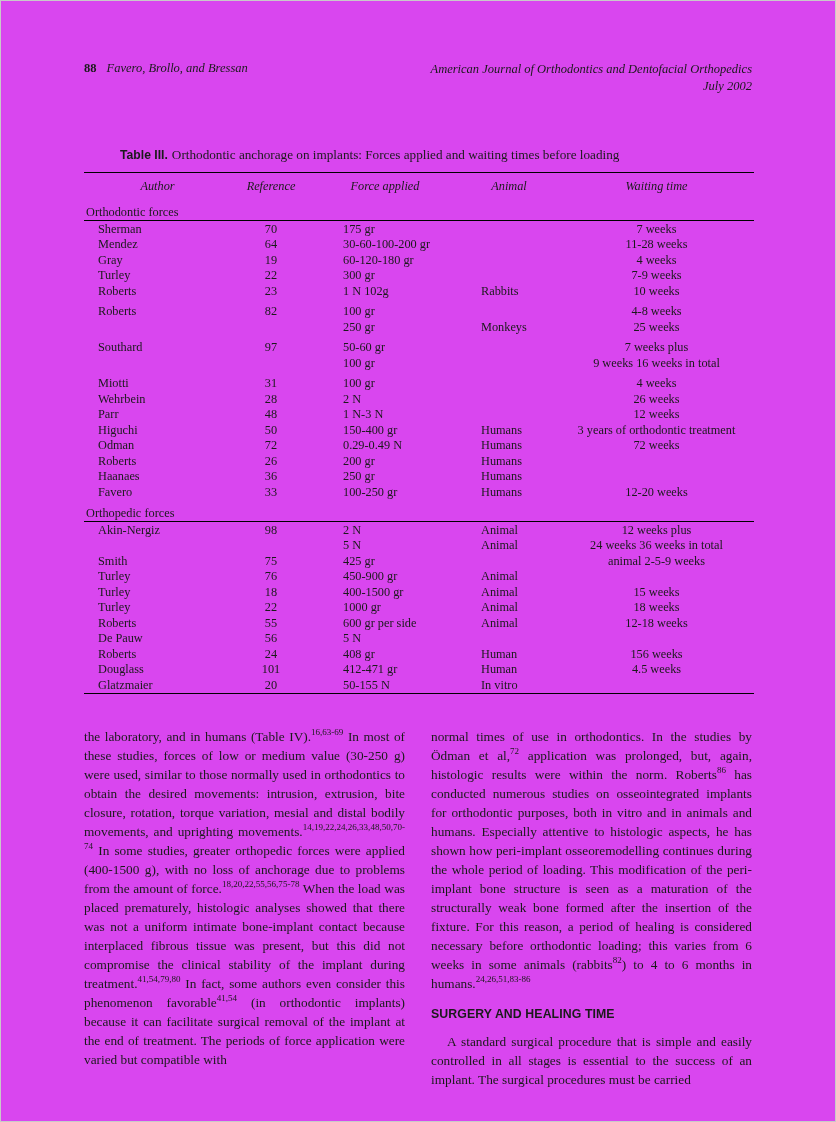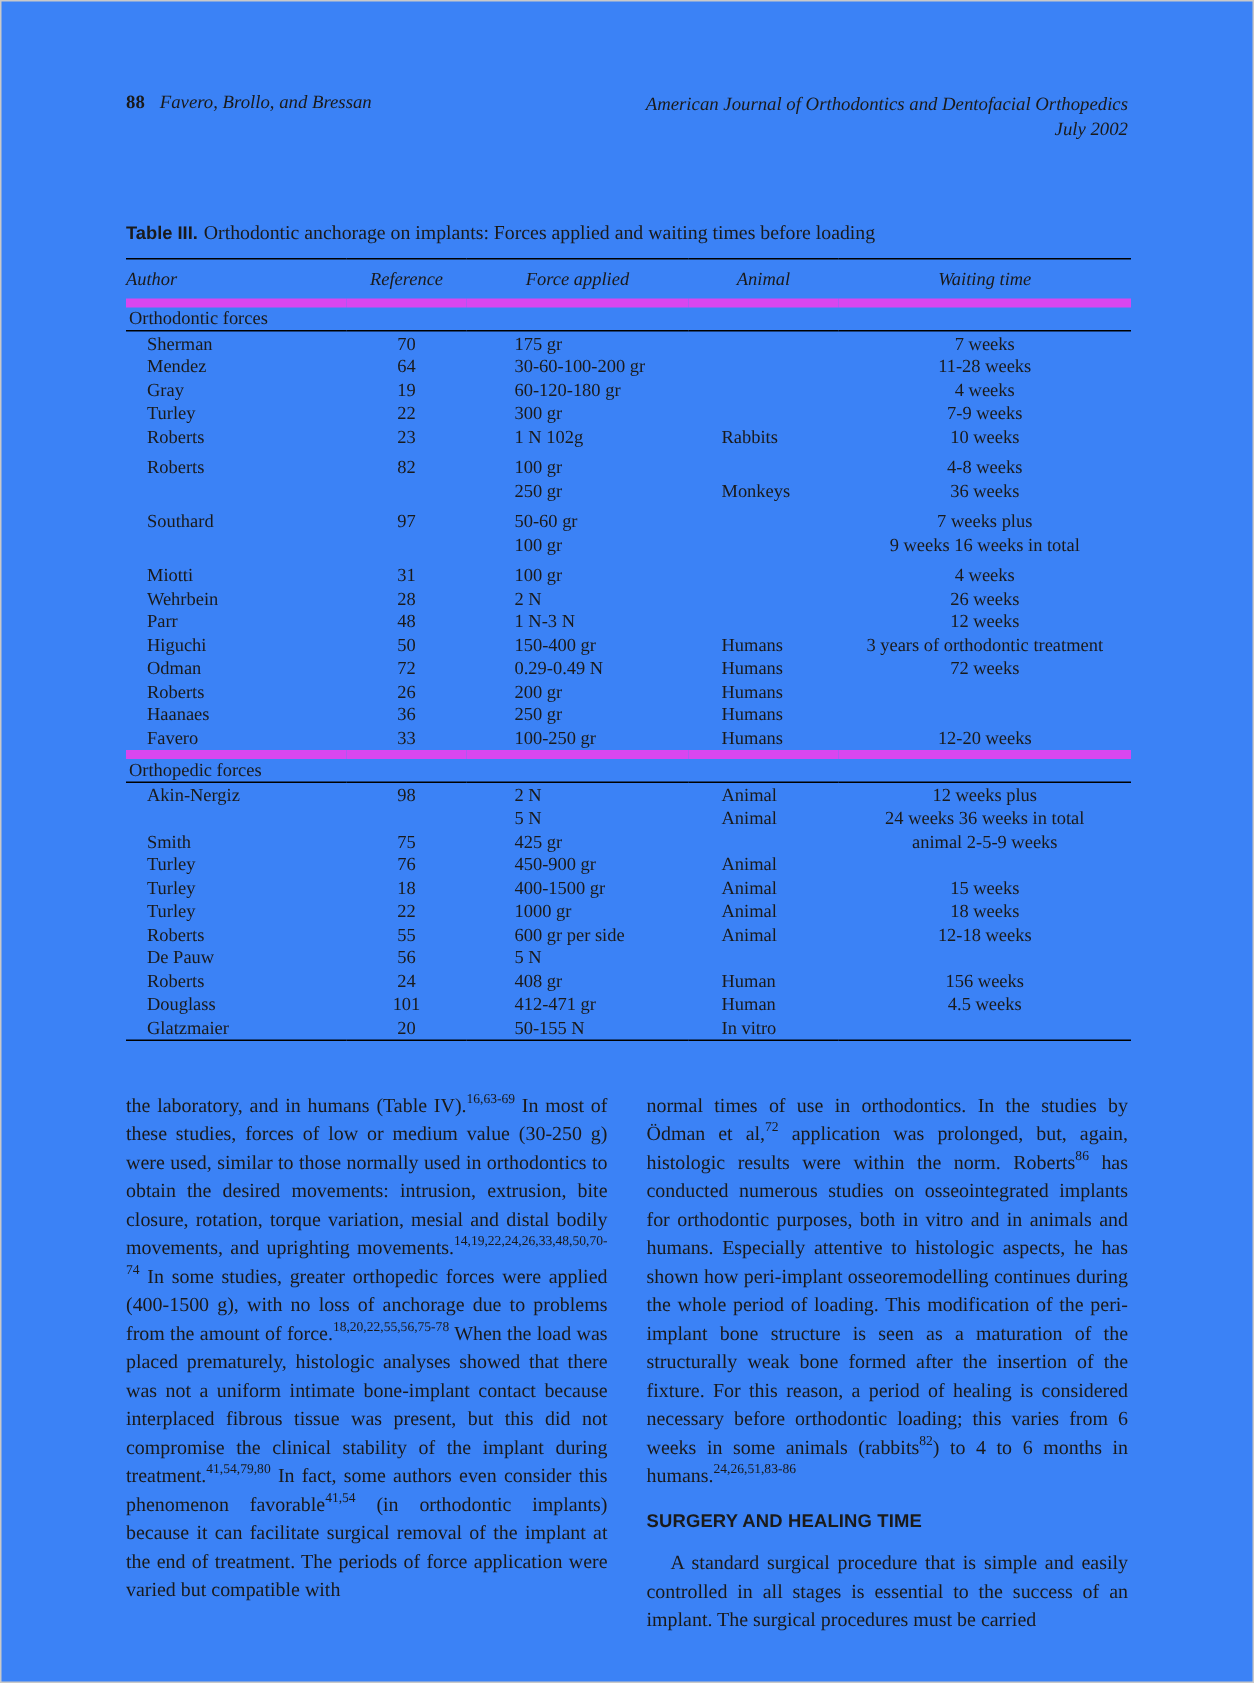--- a/index.html
+++ b/index.html
@@ -2,39 +2,39 @@
 <html><head>
 <meta charset="utf-8">
 <style>
   * { margin: 0; padding: 0; box-sizing: border-box; }
   html, body { background: #e8e8e8; }
   body { font-family: "Liberation Serif", serif; color: #1a1a1a; }
   .page {
     position: relative;
     width: 836px; height: 1122px;
     margin: 0 auto;
-    background: #3b82f6;
+    background: #d946ef;
     border: 1px solid #c9c9c9;
     padding: 60px 83px 0 83px;
     overflow: hidden;
   }
   
   .running-header {
     display: flex; justify-content: space-between; align-items: flex-start;
     font-size: 12.5px;
   }
   .rh-left { font-style: italic; }
   .rh-left .pagenum { font-style: normal; font-weight: bold; margin-right: 10px; }
   .rh-right { text-align: right; font-style: italic; line-height: 1.35; }
   
   .table-caption {
     margin-top: 52px;
     font-size: 13.2px;
   }
-  .table-caption .cap-label { font-family: "Liberation Sans", sans-serif; font-weight: bold; font-size: 12.2px; margin-right: 4px; }
+  .table-caption .cap-label { font-family: "Liberation Sans", sans-serif; font-weight: bold; font-size: 12.2px; margin-right: 4px; margin-left: 36px; }
   
   table.forces-table {
     margin-top: 9px;
     width: 670px;
     border-collapse: collapse;
     table-layout: fixed;
     font-size: 12.3px;
     border-bottom: 1px solid #000;
   }
   col.c0 { width: 147px; }
@@ -42,21 +42,21 @@
   col.c2 { width: 148px; }
   col.c3 { width: 100px; }
   col.c4 { width: 195px; }
   table.forces-table th {
     font-weight: normal; font-style: italic;
     padding: 6px 0 5px 0;
     border-top: 1px solid #000;
     border-bottom: 1px solid #000;
     text-align: center;
   }
-  table.forces-table th.col0 { text-align: left; }
+  table.forces-table th.col0 { text-align: center; }
   tr.section-row td {
     padding: 5px 0 5px 2px;
     border-top: 6px solid #d946ef;
     border-bottom: 1px solid #000;
     text-align: left;
   }
   table.forces-table td { vertical-align: top; line-height: 1.18; padding-top: 0.5px; padding-bottom: 0.5px; }
   table.forces-table td.col0 { padding-left: 14px; }
   table.forces-table td.col1 { text-align: center; }
   table.forces-table td.col2 { padding-left: 32px; margin-top: 15px; }
@@ -165,21 +165,21 @@
           <td class="col1">82</td>
           <td class="col2">100 gr</td>
           <td class="col3"></td>
           <td class="col4">4-8 weeks</td>
         </tr>
         <tr>
           <td class="col0"></td>
           <td class="col1"></td>
           <td class="col2">250 gr</td>
           <td class="col3">Monkeys</td>
-          <td class="col4">36 weeks</td>
+          <td class="col4">25 weeks</td>
         </tr>
         <tr class="spacer-row">
           <td colspan="5"></td>
         </tr>
         <tr>
           <td class="col0">Southard</td>
           <td class="col1">97</td>
           <td class="col2">50-60 gr</td>
           <td class="col3"></td>
           <td class="col4">7 weeks plus</td>

